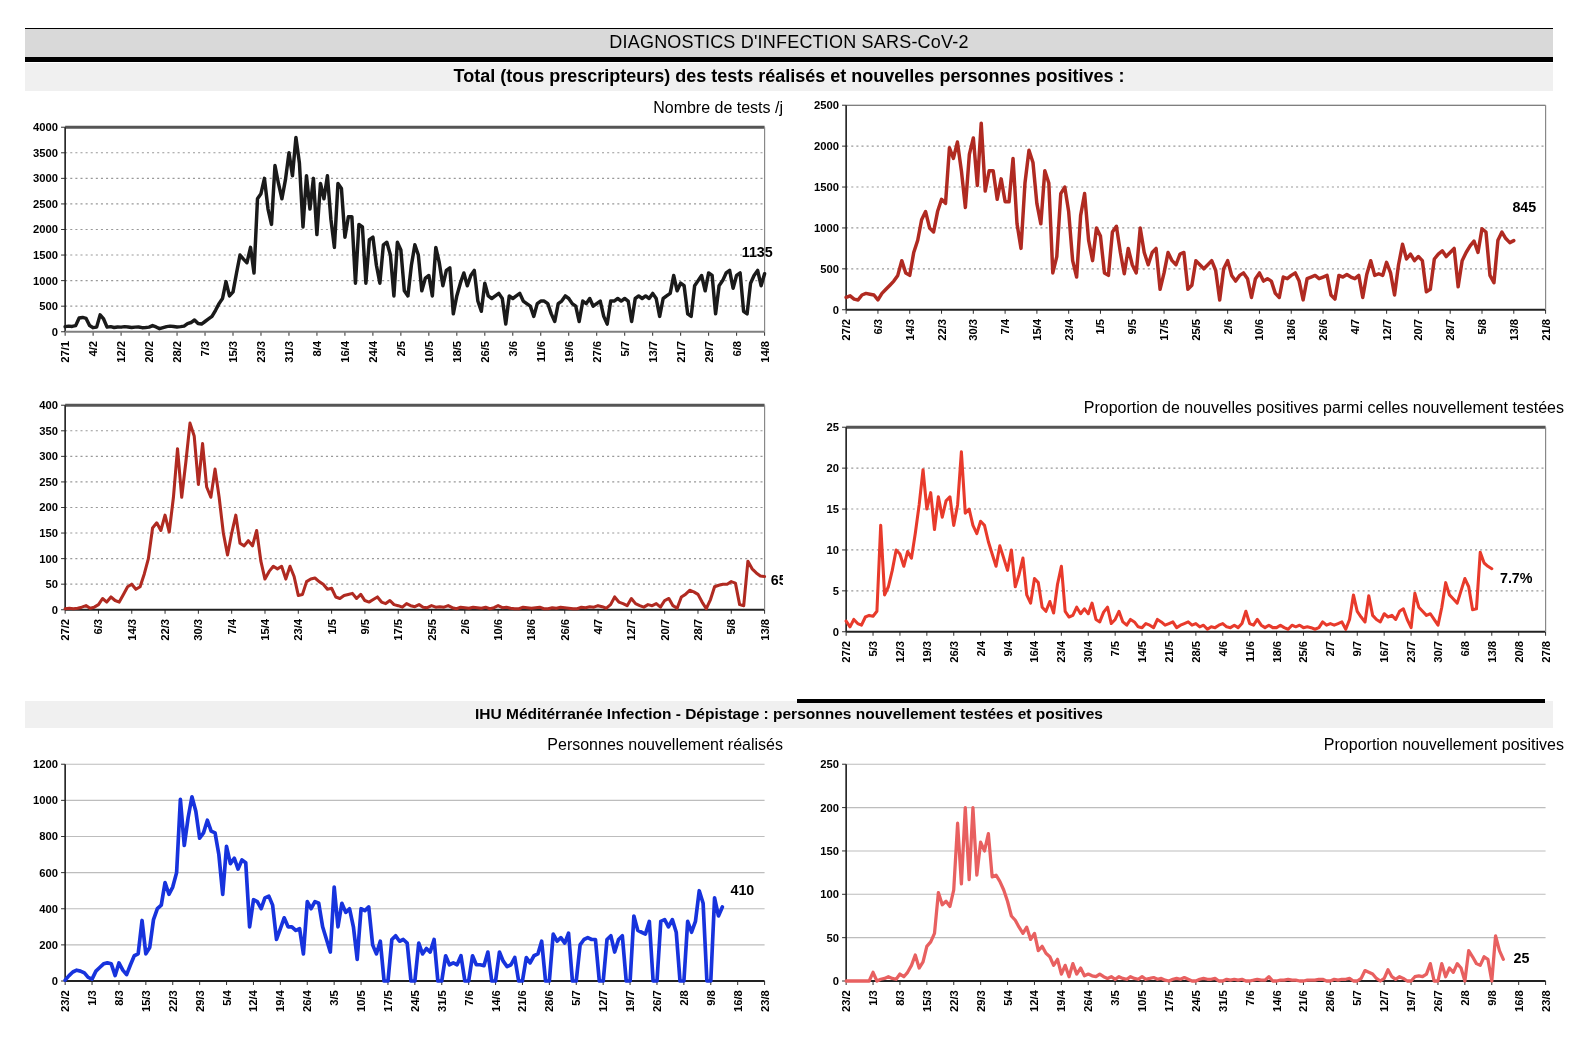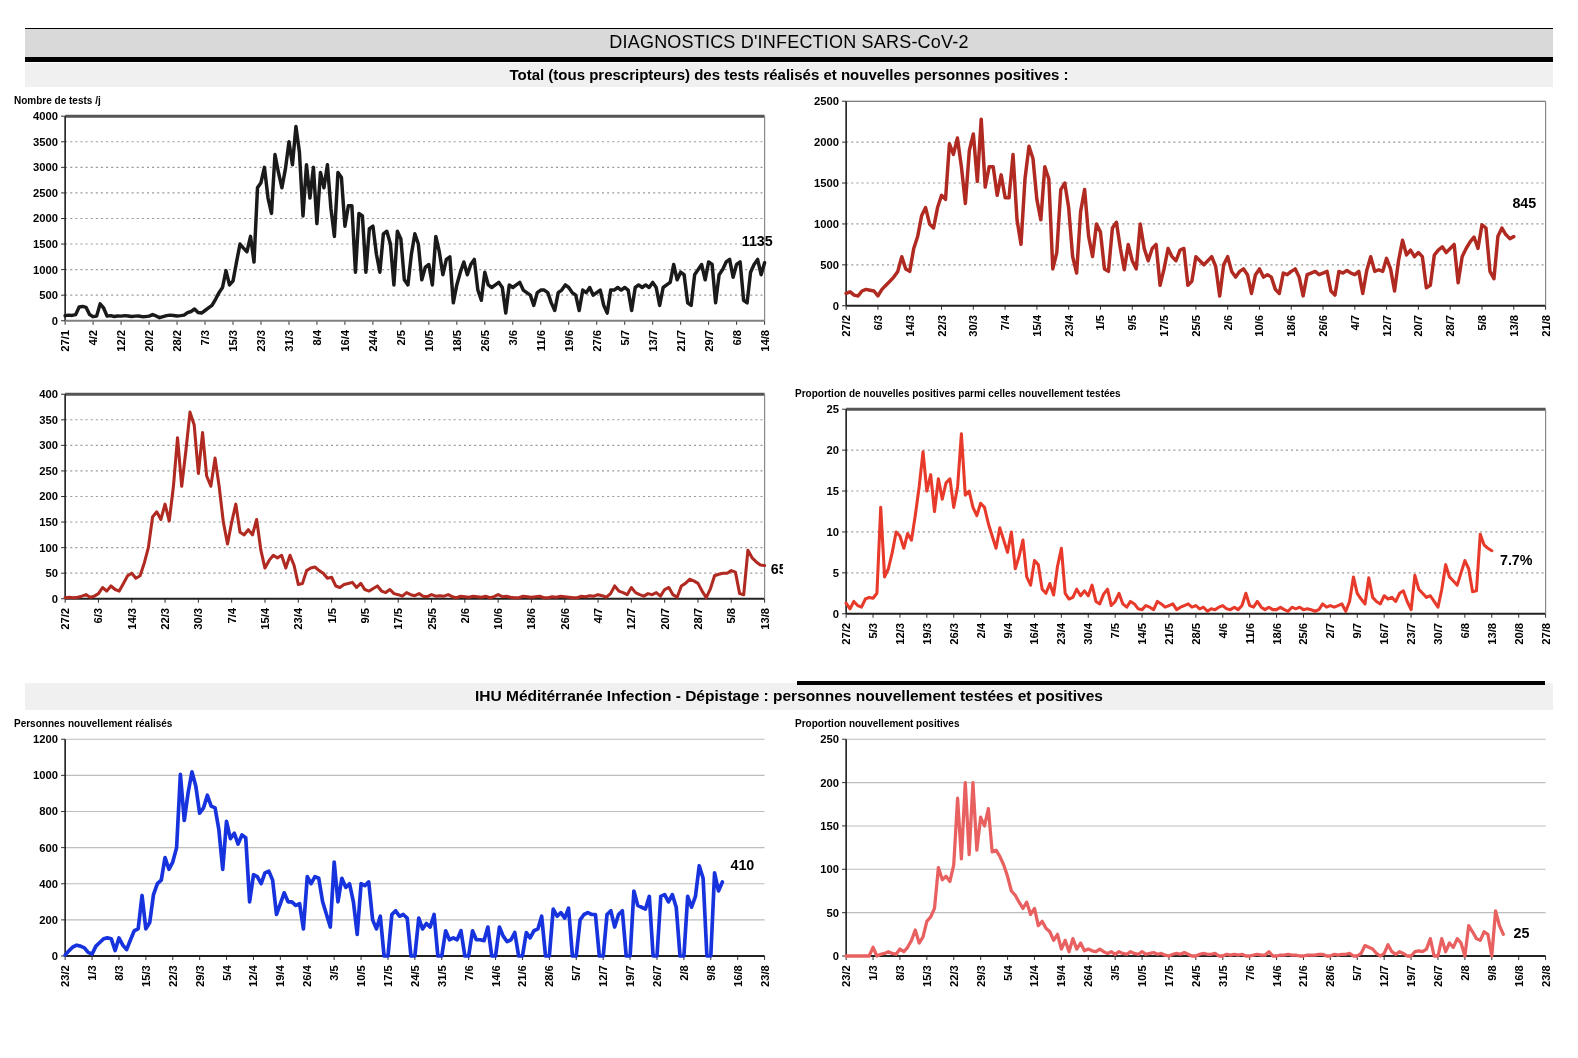--- a/index.html
+++ b/index.html
@@ -2,24 +2,24 @@
 <html><head>
 <meta charset="utf-8">
 <style>
   html,body{margin:0;padding:0;background:#fff;}
   body{width:1578px;height:1058px;font-family:"Liberation Sans",sans-serif;color:#000;overflow:hidden;}
   .page{padding-top:28px;}
   .title-bar{margin:0 25px;background:#d9d9d9;border-top:1.5px solid #000;text-align:center;padding:3px 0 4px;}
   .title-bar h1{margin:0;font-size:18px;font-weight:normal;letter-spacing:.2px;}
   .thick-rule{margin:0 25px;height:5px;background:#000;}
   .subtitle-bar{margin:1px 25px 0;background:#f0f0f0;text-align:center;padding:3px 0 4px;}
-  .subtitle-bar h2{margin:0;font-size:15px;font-weight:bold;}
+  .subtitle-bar h2{margin:0;font-size:18px;font-weight:bold;}
   .charts-grid{display:grid;grid-template-columns:1fr 1fr;column-gap:12px;padding:4px 14px 0;}
   figure.chart{margin:0;}
-  figure.chart figcaption{text-align:left;font-size:10px;font-weight:bold;padding:4px 0 0;}
+  figure.chart figcaption{text-align:right;font-size:16px;font-weight:normal;padding:4px 0 0;}
   .plot{width:100%;}
   .plot svg{display:block;width:100%;height:auto;}
   .tick{font:bold 11px "Liberation Sans",sans-serif;fill:#000;}
   .ann{font:bold 14px "Liberation Sans",sans-serif;fill:#000;}
   .section2-wrap{position:relative;margin:6px 25px 0;}
   .half-rule{position:absolute;top:-2px;left:50.5%;right:0.5%;height:4px;background:#000;}
   .section2-bar{background:#f0f0f0;text-align:center;padding:4px 0 5px;margin-top:2px;}
   .section2-bar h2{margin:0;font-size:15.5px;font-weight:bold;}
 </style>
 </head>

